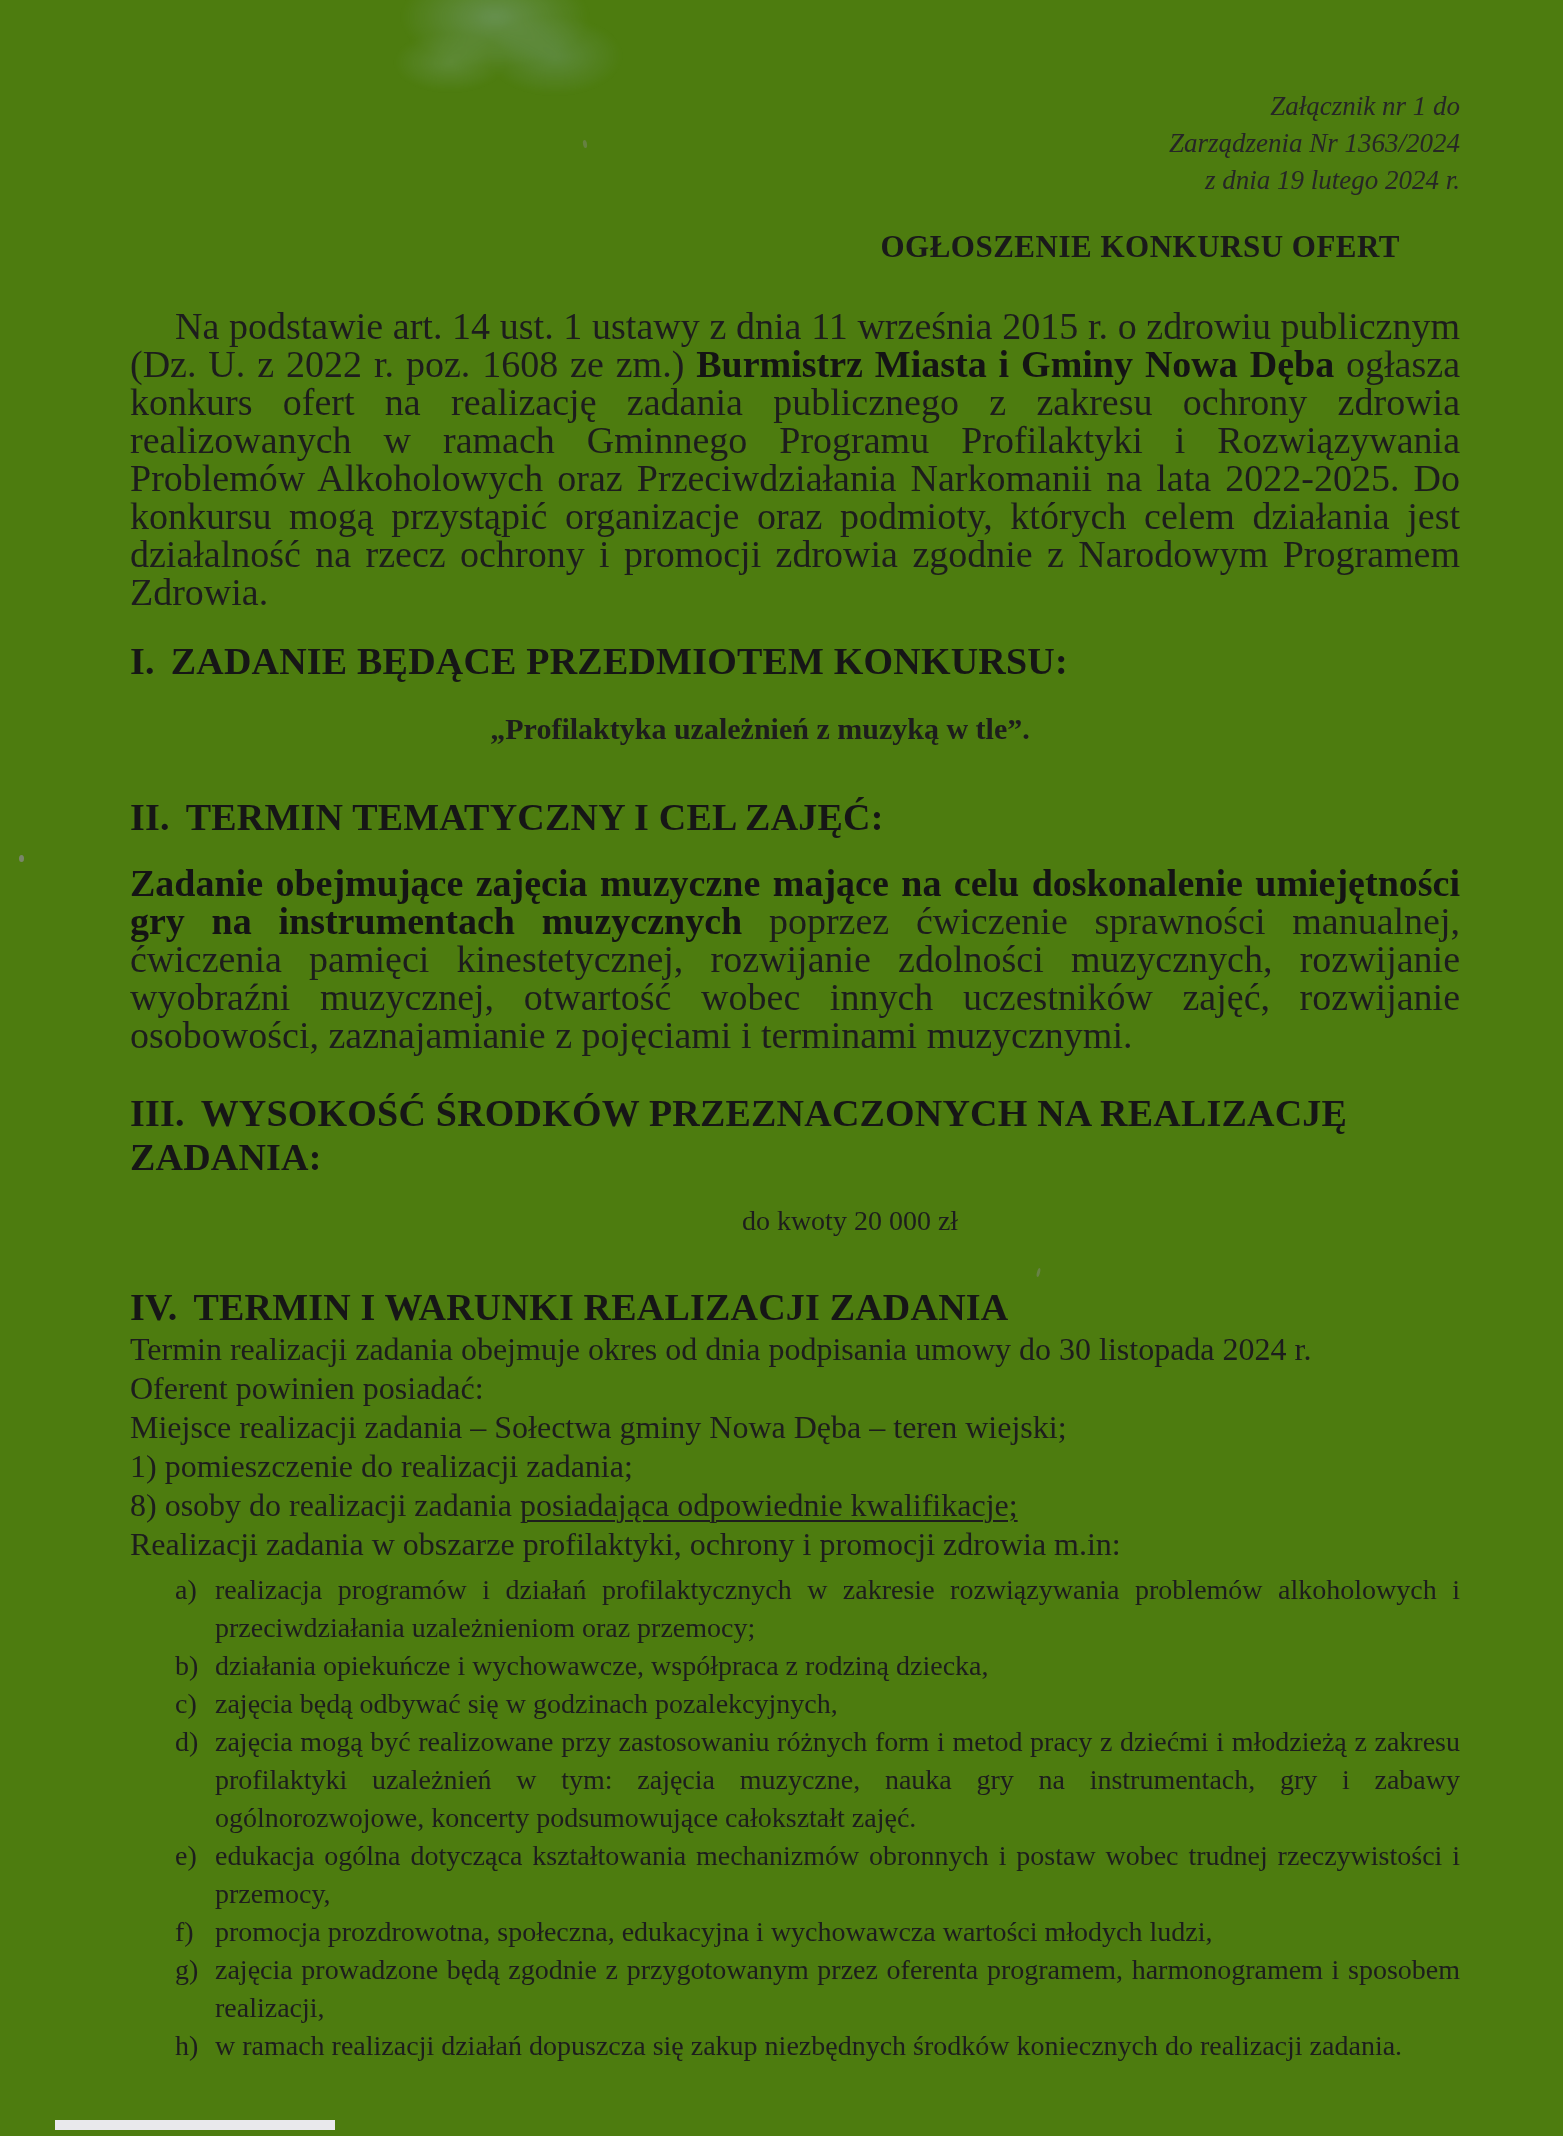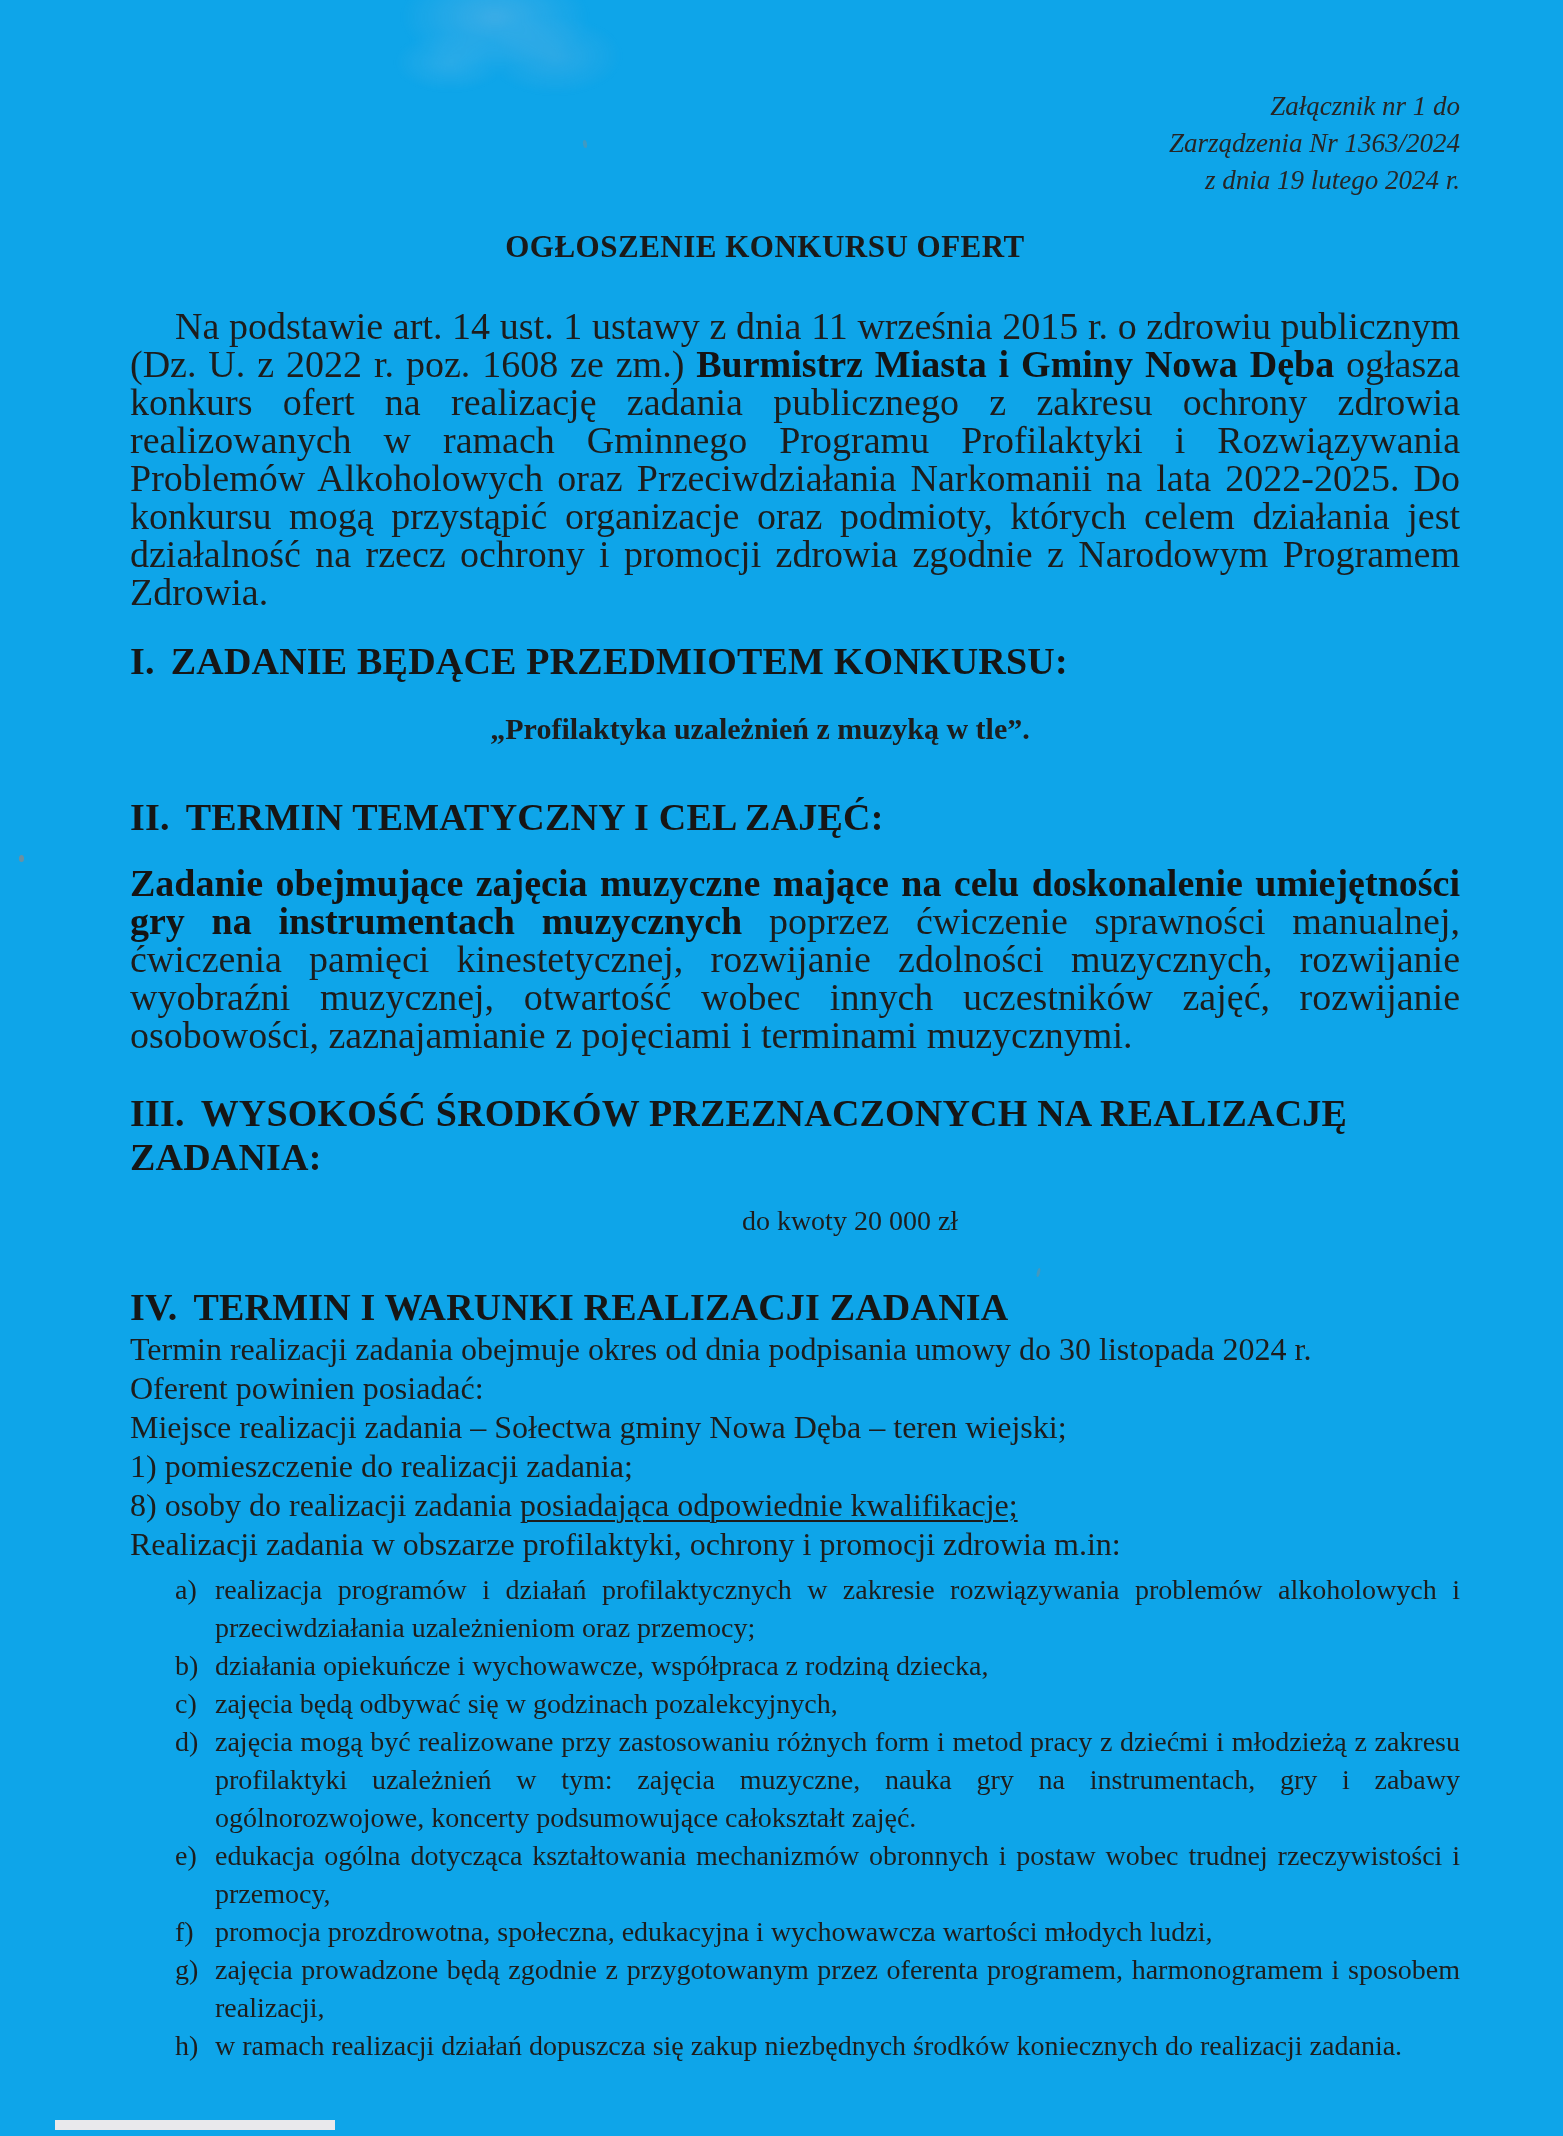--- a/index.html
+++ b/index.html
@@ -3,21 +3,21 @@
 <meta charset="utf-8">
 <style>
   * { margin: 0; padding: 0; box-sizing: border-box; }
   html, body { background: #ffffff; }
   body { font-family: "Liberation Serif", "DejaVu Serif", serif; }
 
   .page {
     position: relative;
     width: 1563px;
     height: 2136px;
-    background: #0ea5e9;
+    background: #4d7c0f;
     color: #1d1d1d;
     overflow: hidden;
   }
 
   .content {
     position: relative;
     padding: 0 103px 0 130px; 
   }
 
   
@@ -48,21 +48,21 @@
     text-align: right;
     font-style: italic;
     font-size: 27px;
     line-height: 37px;
     color: #262626;
   }
 
   .doc-title {
     margin-top: 30px;
     padding-right: 60px;
-    text-align: center;
+    text-align: right;
     font-size: 31px;
     font-weight: bold;
     letter-spacing: 0.5px;
     color: #1a1a1a;
   }
 
   .para {
     font-size: 38px;
     line-height: 38px;
     text-align: justify;

